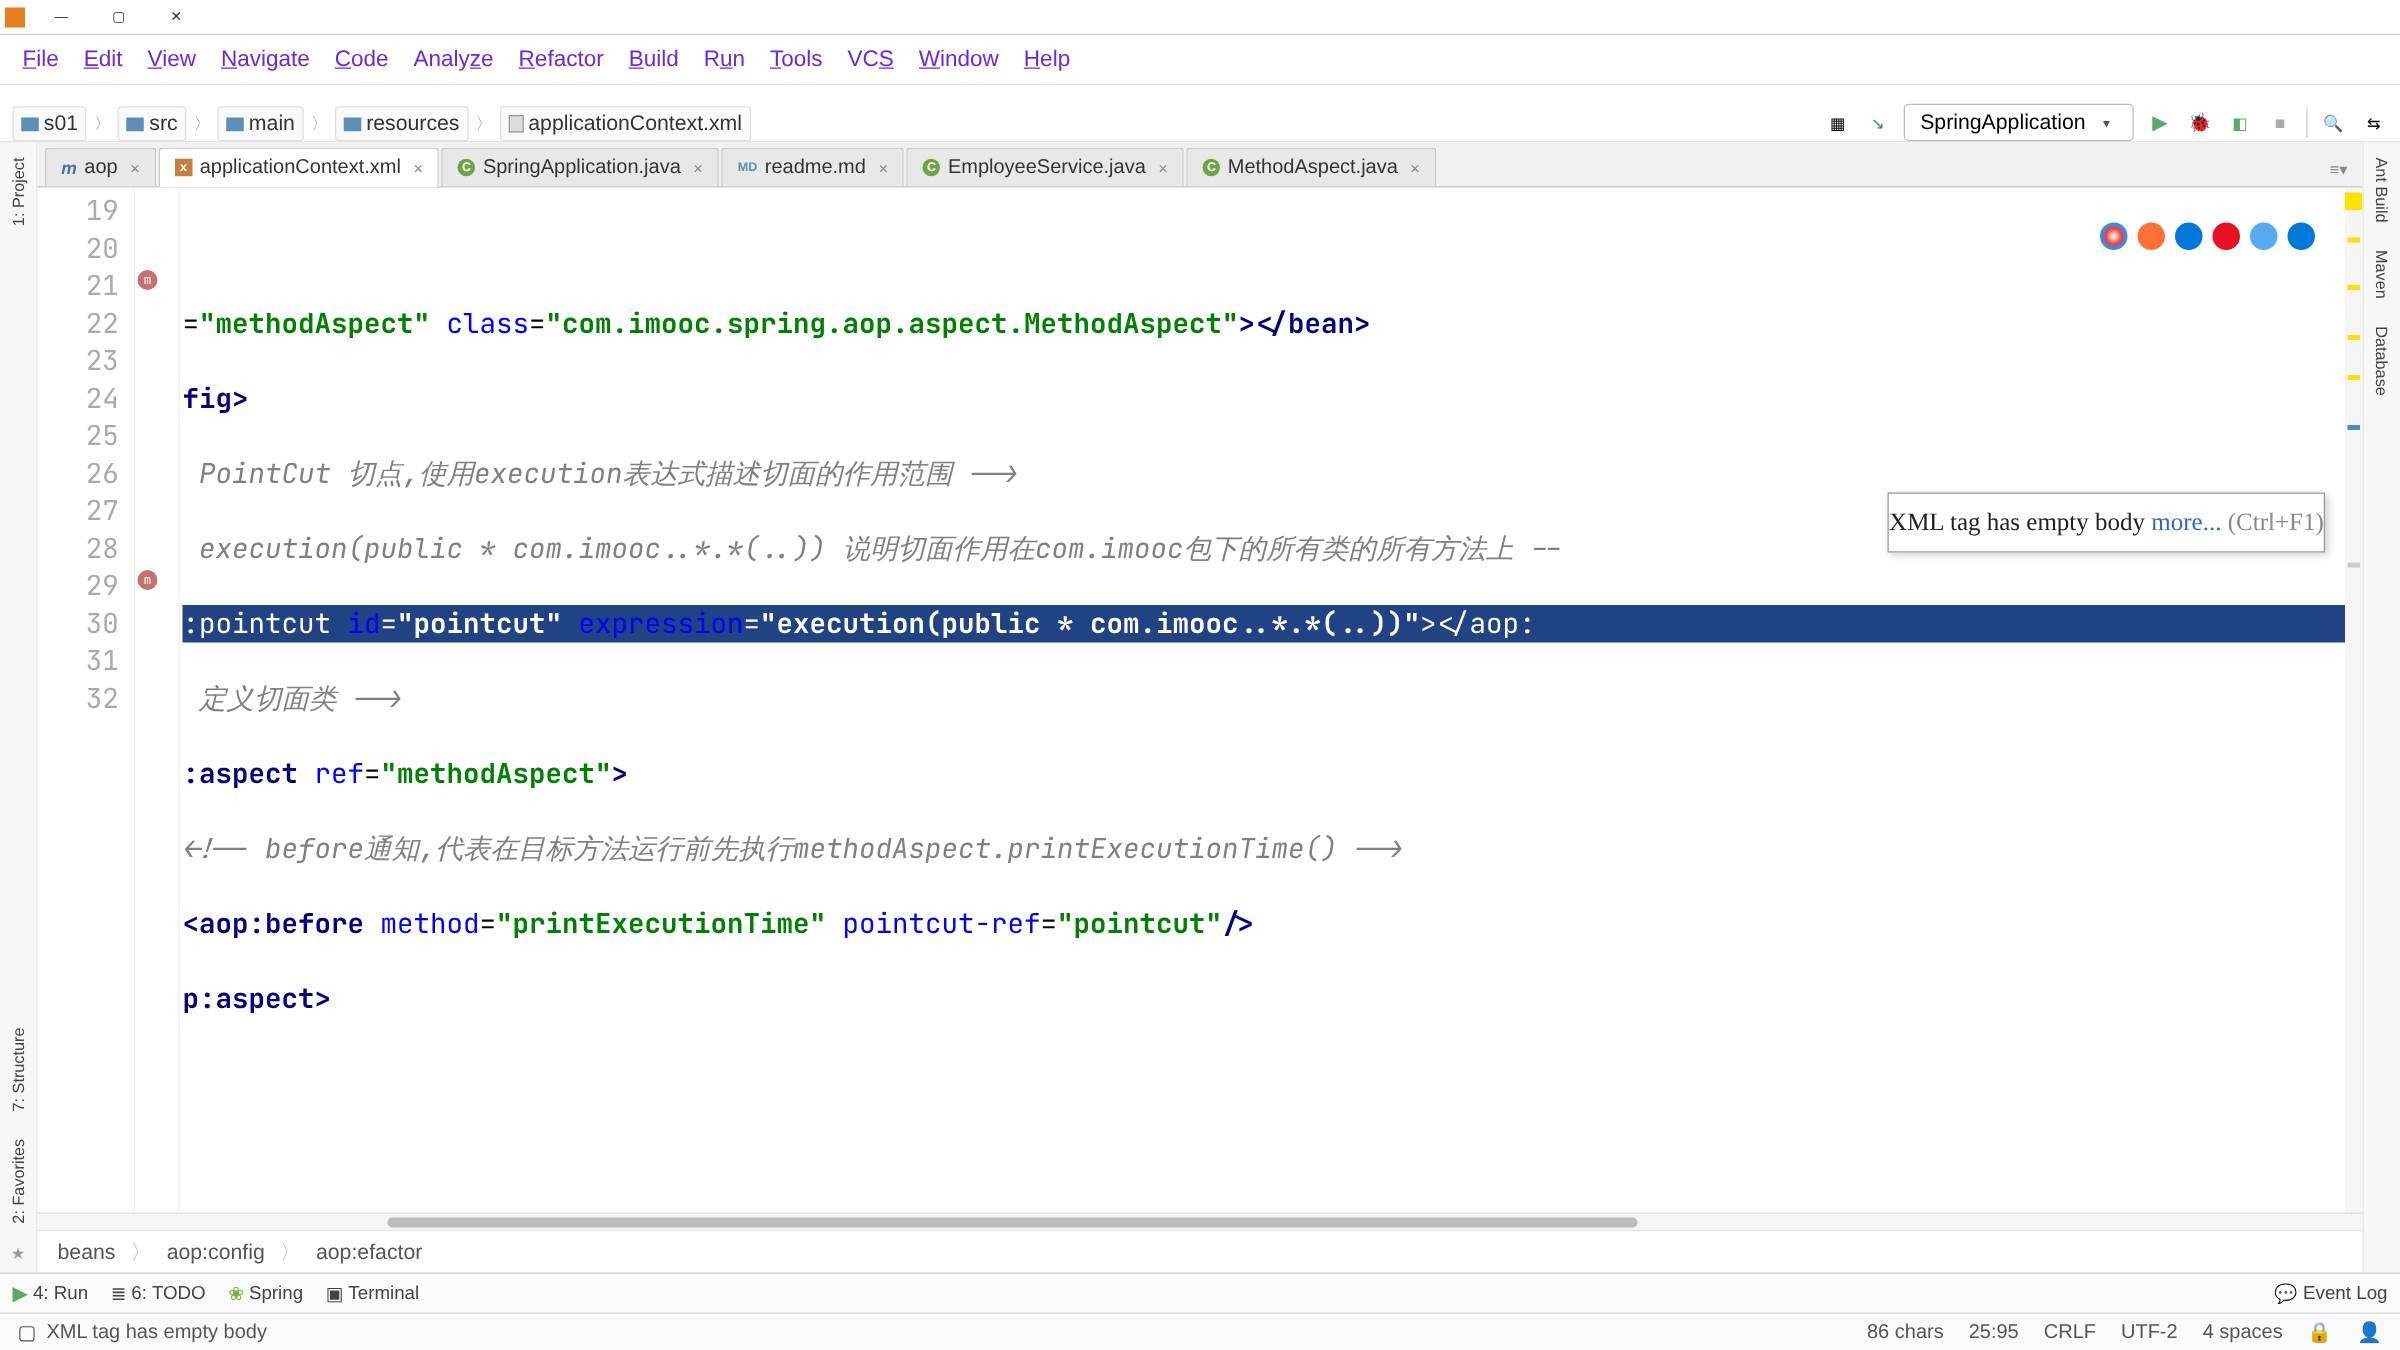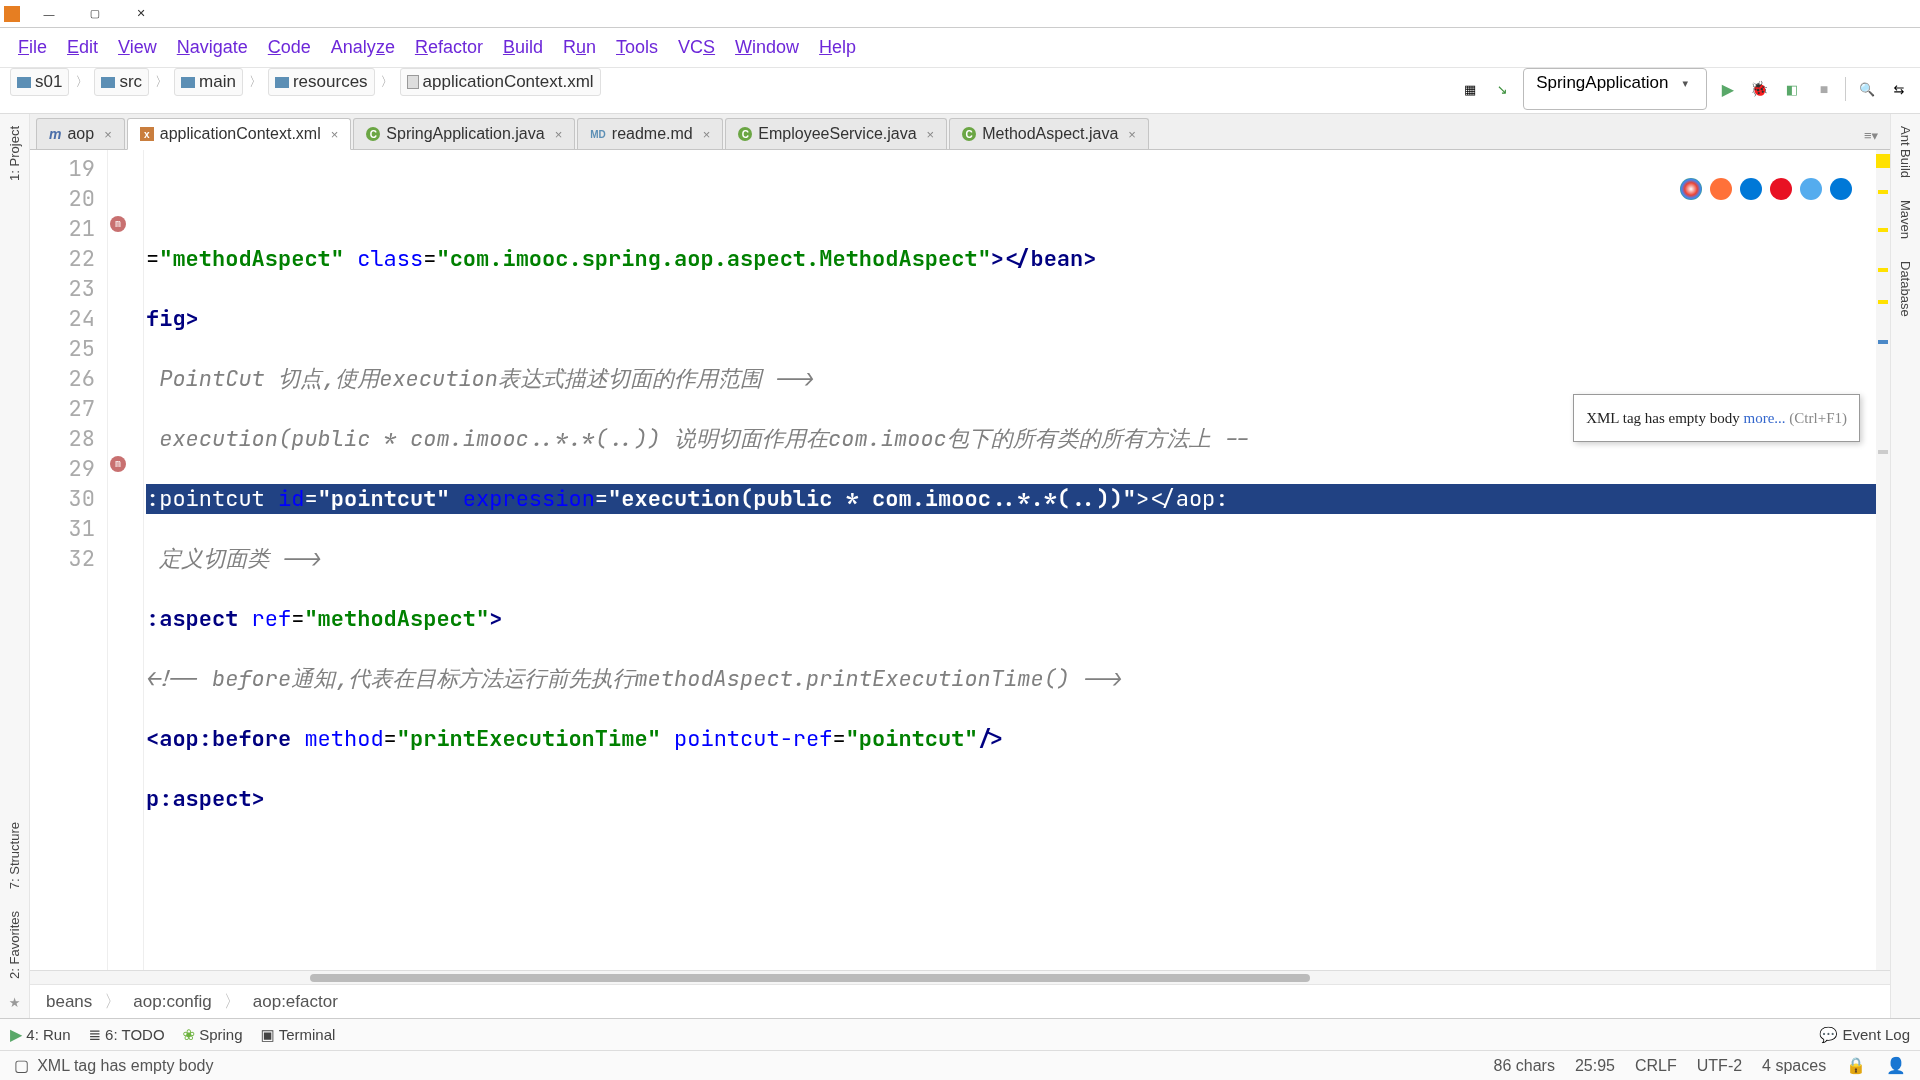--- a/index.html
+++ b/index.html
@@ -4,29 +4,29 @@
 <style>
 * { margin: 0; padding: 0; box-sizing: border-box; }
 body { font-family: "Segoe UI", Tahoma, sans-serif; font-size: 13px; background: #f2f2f2; height: 1080px; width: 1920px; overflow: hidden; display: flex; flex-direction: column; }
 .titlebar { background: #fff; height: 28px; display: flex; align-items: center; padding: 0 4px; border-bottom: 1px solid #ccc; }
 .titlebar .icon { width: 16px; height: 16px; background: #e67e22; margin-right: 6px; }
 .titlebar .title { flex: 1; color: #222; font-size: 12px; }
 .titlebar .winbtn { width: 46px; height: 28px; display: flex; align-items: center; justify-content: center; color: #333; font-size: 11px; }
 .menubar { background: #fff; height: 40px; display: flex; align-items: center; padding: 0 8px; border-bottom: 1px solid #e5e5e5; }
 .menubar span { padding: 0 10px; color: #6d28d9; font-size: 18px; }
 .menubar span u { text-decoration: underline; }
-.navbar { background: #fff; height: 46px; display: flex; align-items: flex-start; padding: 0 10px; border-bottom: 1px solid #ddd; }
+.navbar { background: #fff; height: 46px; display: flex; align-items: flex-end; padding: 0 10px; border-bottom: 1px solid #ddd; }
 .crumb { display: flex; align-items: center; gap: 4px; }
 .crumb .seg { display: flex; align-items: center; gap: 4px; padding: 3px 6px; background: #fafafa; border: 1px solid #e0e0e0; border-radius: 3px; font-size: 17px; color: #333; }
 .crumb .chev { color: #999; margin: 0 2px; }
 .dir-icon { width: 14px; height: 11px; background: #5c8fb5; }
 .file-icon-nav { width: 12px; height: 14px; background: #ddd; border: 1px solid #999; }
 .nav-right { margin-left: auto; display: flex; align-items: center; gap: 10px; }
 .tool-icon { width: 22px; height: 22px; display: flex; align-items: center; justify-content: center; border-radius: 2px; }
-.run-config { border: 1px solid #bbb; background: #fff; border-radius: 4px; padding: 4px 18px 16px 12px; display: flex; align-items: center; gap: 8px; font-size: 17px; }
+.run-config { border: 1px solid #bbb; background: #fff; border-radius: 4px; padding: 4px 18px 4px 12px; display: flex; align-items: center; gap: 8px; font-size: 17px; }
 .run-config::after { content: "▾"; font-size: 11px; color: #555; margin-left: 6px; }
 .green-tri { color: #59a869; font-size: 16px; }
 .bug-icon { color: #59a869; font-size: 15px; }
 .square-icon { color: #aaa; font-size: 14px; }
 .main { flex: 1; display: flex; min-height: 0; }
 .left-gutter { width: 30px; background: #f7f7f7; border-right: 1px solid #e5e5e5; display: flex; flex-direction: column; align-items: center; padding-top: 6px; gap: 10px; }
 .left-gutter .vlabel { writing-mode: vertical-lr; transform: rotate(180deg); font-size: 13px; color: #444; padding: 6px 0; }
 .center { flex: 1; display: flex; flex-direction: column; background: #fff; }
 .tabs { height: 36px; display: flex; align-items: end; border-bottom: 1px solid #c5c5c5; background: #f0f0f0; padding: 0 6px; }
 .tab { padding: 6px 12px; display: flex; align-items: center; gap: 6px; font-size: 16px; color: #333; background: #e8e8e8; border: 1px solid #c5c5c5; border-bottom: none; margin-right: 2px; border-radius: 3px 3px 0 0; }
@@ -44,21 +44,21 @@
 .code { flex: 1; padding-top: 4px; overflow: hidden; white-space: pre; }
 .code .line { height: 30px; padding-left: 2px; }
 .code .hl { background: #214283; color: #fff; display: inline-block; width: 100%; }
 .code .hl .st { color: #fff; }
 .at { color: #0000ff; }
 .st { color: #008000; font-weight: bold; }
 .cm { color: #808080; font-style: italic; }
 .tg { color: #000080; font-weight: bold; }
 .browser-icons { position: absolute; right: 30px; top: 24px; display: flex; gap: 8px; background: #fff; padding: 4px 8px; }
 .browser-icons span { width: 22px; height: 22px; border-radius: 50%; }
-.tooltip { position: absolute; right: 30px; top: 244px; background: #fff; border: 1px solid #999; box-shadow: 2px 2px 6px rgba(0,0,0,0.2); padding: 8px 12px; font-size: 15px; font-family: "Segoe UI"; color: #222; }
+.tooltip { position: absolute; right: 30px; top: 244px; background: #fff; border: 1px solid #999; box-shadow: 2px 2px 6px rgba(0,0,0,0.2); padding: 8px 0; font-size: 20px; font-family: "Segoe UI"; color: #222; }
 .tooltip .lnk { color: #3366cc; }
 .tooltip .kb { color: #888; }
 .hscroll { height: 14px; background: #f5f5f5; border-top: 1px solid #ddd; position: relative; }
 .hscroll .thumb { position: absolute; left: 280px; width: 1000px; height: 8px; top: 3px; background: #bbb; border-radius: 4px; }
 .breadcrumb-bottom { height: 34px; display: flex; align-items: center; padding: 0 16px; font-size: 17px; color: #555; border-top: 1px solid #e5e5e5; }
 .breadcrumb-bottom .chev { color: #bbb; margin: 0 12px; }
 .right-gutter { width: 30px; background: #f7f7f7; border-left: 1px solid #e5e5e5; display: flex; flex-direction: column; align-items: center; padding-top: 6px; gap: 10px; }
 .right-gutter .vlabel { writing-mode: vertical-lr; font-size: 13px; color: #444; padding: 6px 0; }
 .right-marks { width: 14px; background: #f5f5f5; position: relative; }
 .right-marks .warn { position: absolute; right: 0; width: 14px; height: 14px; background: #ffe100; top: 4px; }

